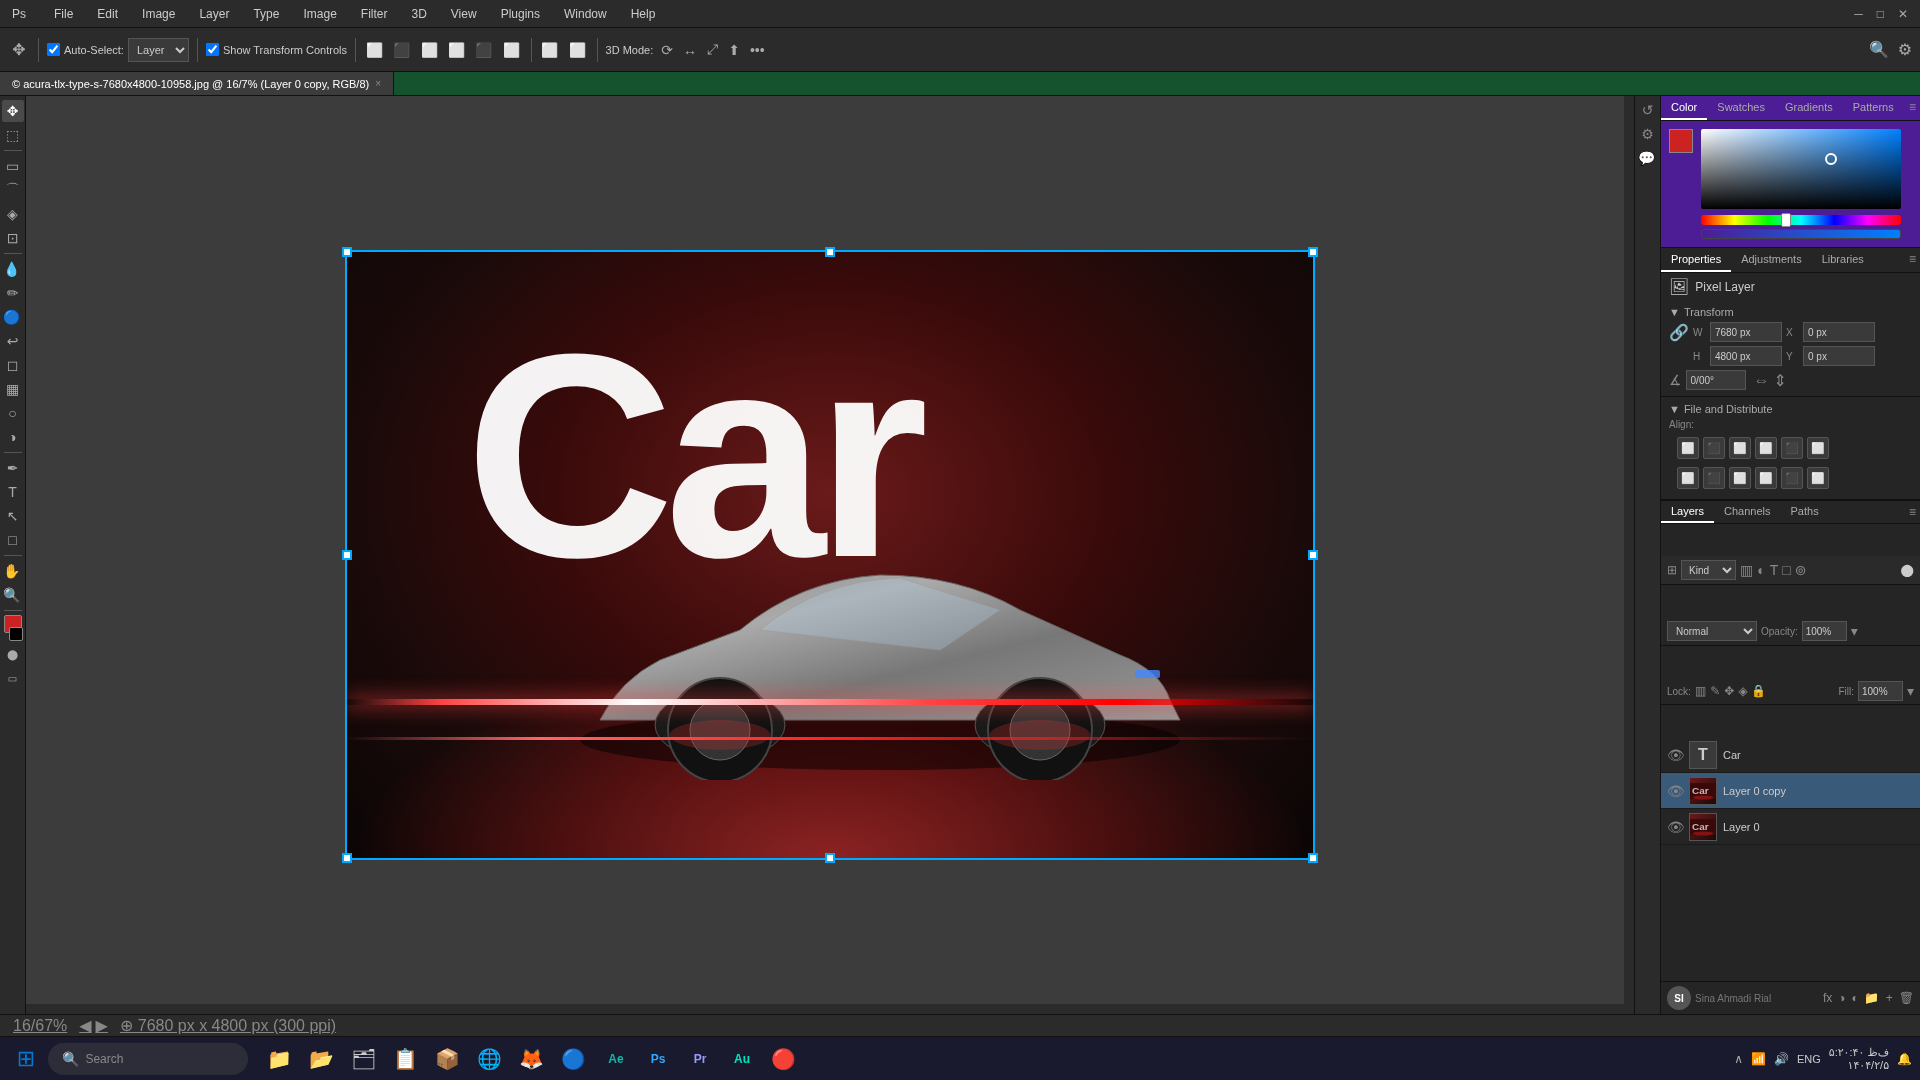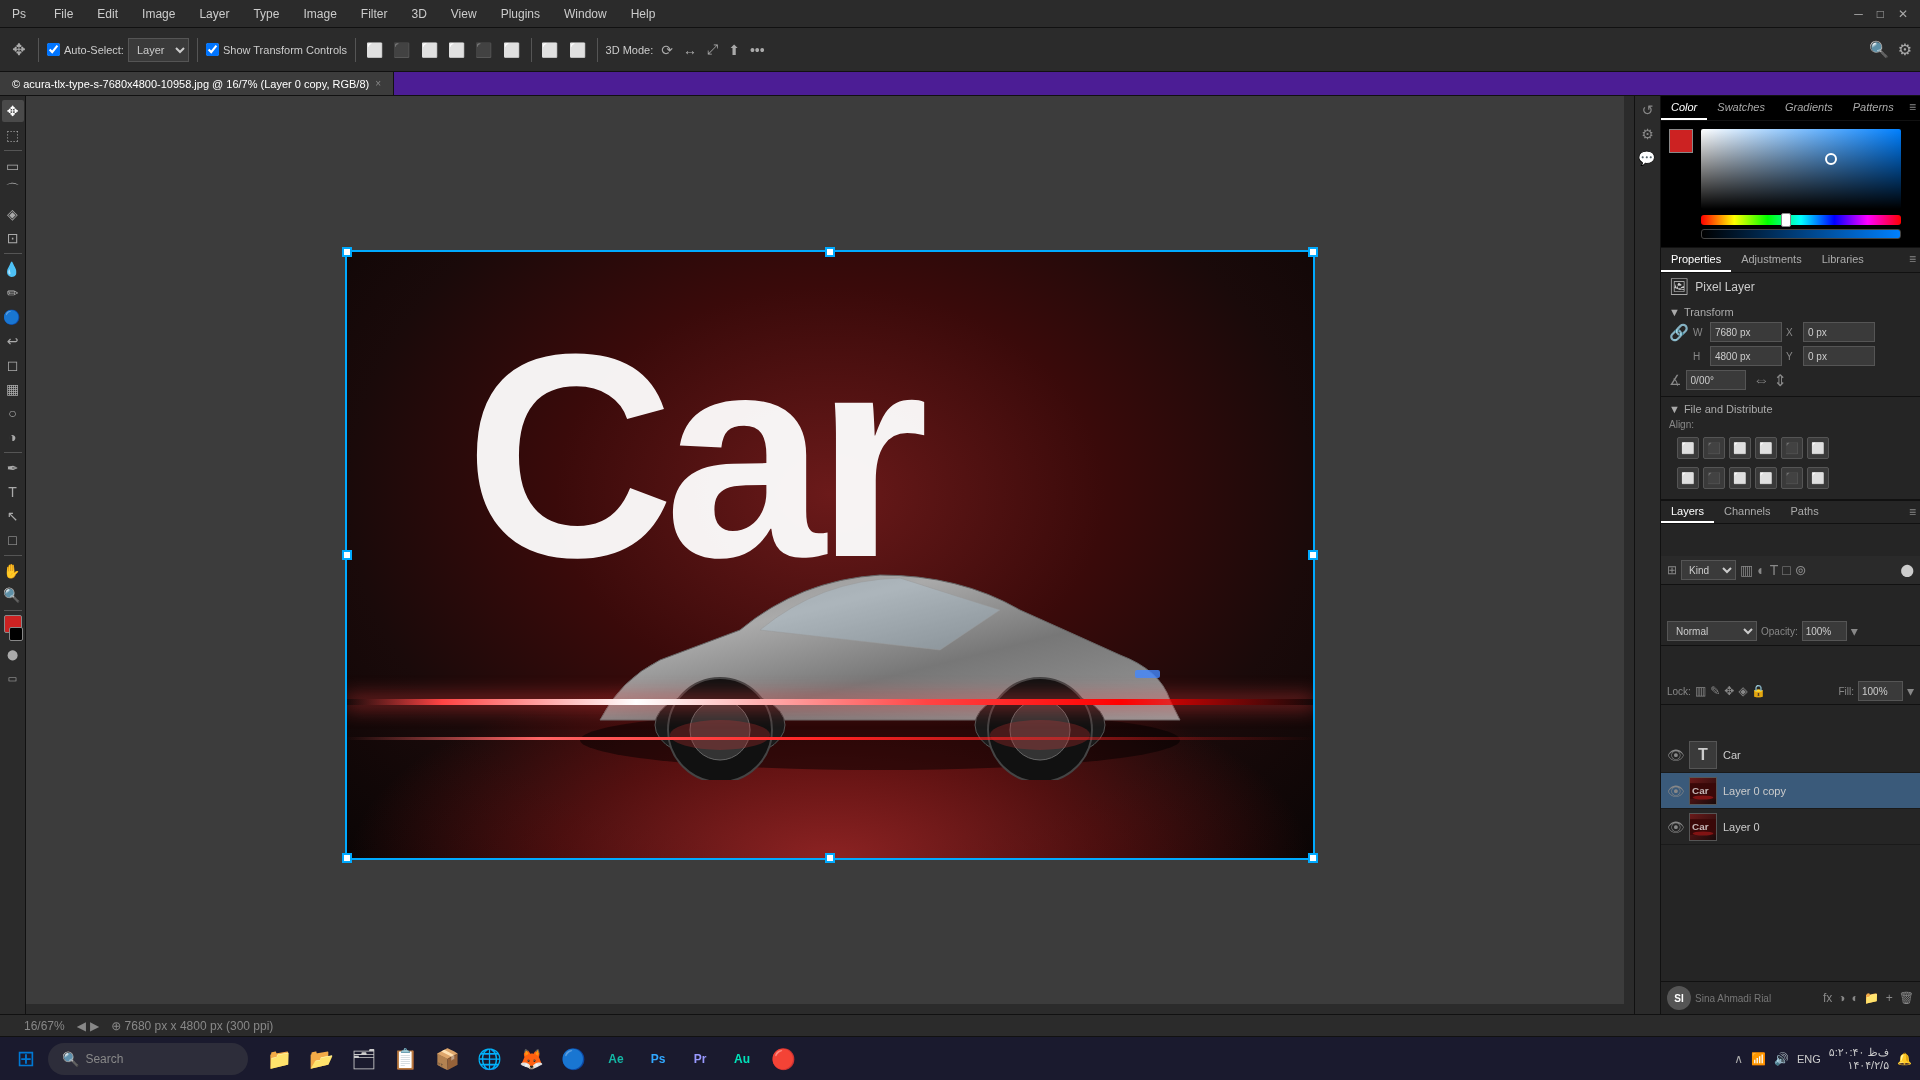--- a/index.html
+++ b/index.html
@@ -12,21 +12,21 @@
 
     
     .toolbar { height: 44px; background: #2b2b2b; display: flex; align-items: center; padding: 0 8px; gap: 6px; border-bottom: 1px solid #111; flex-shrink: 0; }
     .toolbar-select { background: #3a3a3a; border: 1px solid #555; color: #ccc; font-size: 11px; padding: 2px 4px; height: 24px; cursor: pointer; }
     .toolbar-divider { width: 1px; height: 24px; background: #555; margin: 0 2px; }
     .toolbar-checkbox { display: flex; align-items: center; gap: 4px; font-size: 11px; color: #ccc; }
     .toolbar-icon { font-size: 14px; color: #aaa; cursor: pointer; padding: 2px; }
     .toolbar-text-label { font-size: 11px; color: #ccc; }
 
     
-    .tab-bar { height: 24px; background: #4c1d95; display: flex; align-items: center; border-bottom: 1px solid #111; flex-shrink: 0; }
+    .tab-bar { height: 24px; background: #14532d; display: flex; align-items: center; border-bottom: 1px solid #111; flex-shrink: 0; }
     .tab { background: #2d2d2d; border-right: 1px solid #111; padding: 0 12px; height: 100%; display: flex; align-items: center; gap: 6px; font-size: 11px; color: #bbb; cursor: pointer; }
     .tab.active { background: #3c3c3c; color: #fff; }
     .tab-close { font-size: 10px; color: #888; cursor: pointer; }
 
     
     .main-area { display: flex; flex: 1; overflow: hidden; }
 
     
     .left-toolbar { width: 26px; background: #2b2b2b; border-right: 1px solid #111; display: flex; flex-direction: column; align-items: center; padding: 4px 0; gap: 2px; flex-shrink: 0; }
     .left-tool { width: 22px; height: 22px; display: flex; align-items: center; justify-content: center; font-size: 14px; color: #aaa; cursor: pointer; border-radius: 2px; }
@@ -50,28 +50,28 @@
     .handle.tl { top: -5px; left: -5px; }
     .handle.tc { top: -5px; left: calc(50% - 5px); }
     .handle.tr { top: -5px; right: -5px; }
     .handle.ml { top: calc(50% - 5px); left: -5px; }
     .handle.mr { top: calc(50% - 5px); right: -5px; }
     .handle.bl { bottom: -5px; left: -5px; }
     .handle.bc { bottom: -5px; left: calc(50% - 5px); }
     .handle.br { bottom: -5px; right: -5px; }
 
     
-    .status-bar { height: 22px; background: #2b2b2b; display: flex; align-items: center; padding: 0 24px; border-top: 1px solid #111; flex-shrink: 0; font-size: 12px; color: #888; gap: 12px; }
+    .status-bar { height: 22px; background: #2b2b2b; display: flex; align-items: center; padding: 0 13px; border-top: 1px solid #111; flex-shrink: 0; font-size: 16px; color: #888; gap: 12px; text-decoration: underline; }
     .status-nav { display: flex; align-items: center; gap: 4px; }
 
     
     .right-panel { width: 260px; background: #252525; border-left: 1px solid #111; display: flex; flex-direction: column; flex-shrink: 0; }
 
     
-    .color-panel { background: #000000; border-bottom: 1px solid #111; font-style: italic; }
+    .color-panel { background: #4c1d95; border-bottom: 1px solid #111; }
     .panel-tabs { display: flex; border-bottom: 1px solid #111; }
     .panel-tab { padding: 5px 10px; font-size: 11px; color: #aaa; cursor: pointer; border-bottom: 2px solid transparent; }
     .panel-tab.active { color: #fff; border-bottom-color: #fff; }
     .color-picker-area { padding: 8px; }
     .color-gradient { width: 200px; height: 80px; background: linear-gradient(to bottom, transparent, black), linear-gradient(to right, white, #0080ff); position: relative; border-radius: 2px; }
     .color-dot { width: 12px; height: 12px; border: 2px solid white; border-radius: 50%; position: absolute; top: 30px; left: 130px; transform: translate(-50%, -50%); }
     .color-hue-bar { width: 200px; height: 10px; background: linear-gradient(to right, red, yellow, lime, cyan, blue, magenta, red); border-radius: 3px; margin-top: 6px; position: relative; }
     .color-hue-thumb { width: 10px; height: 14px; background: white; border: 1px solid #888; border-radius: 2px; position: absolute; top: -2px; left: 40%; }
     .alpha-bar { width: 200px; height: 10px; background: linear-gradient(to right, transparent, #0080ff); border-radius: 3px; margin-top: 4px; position: relative; border: 1px solid #444; }
 

